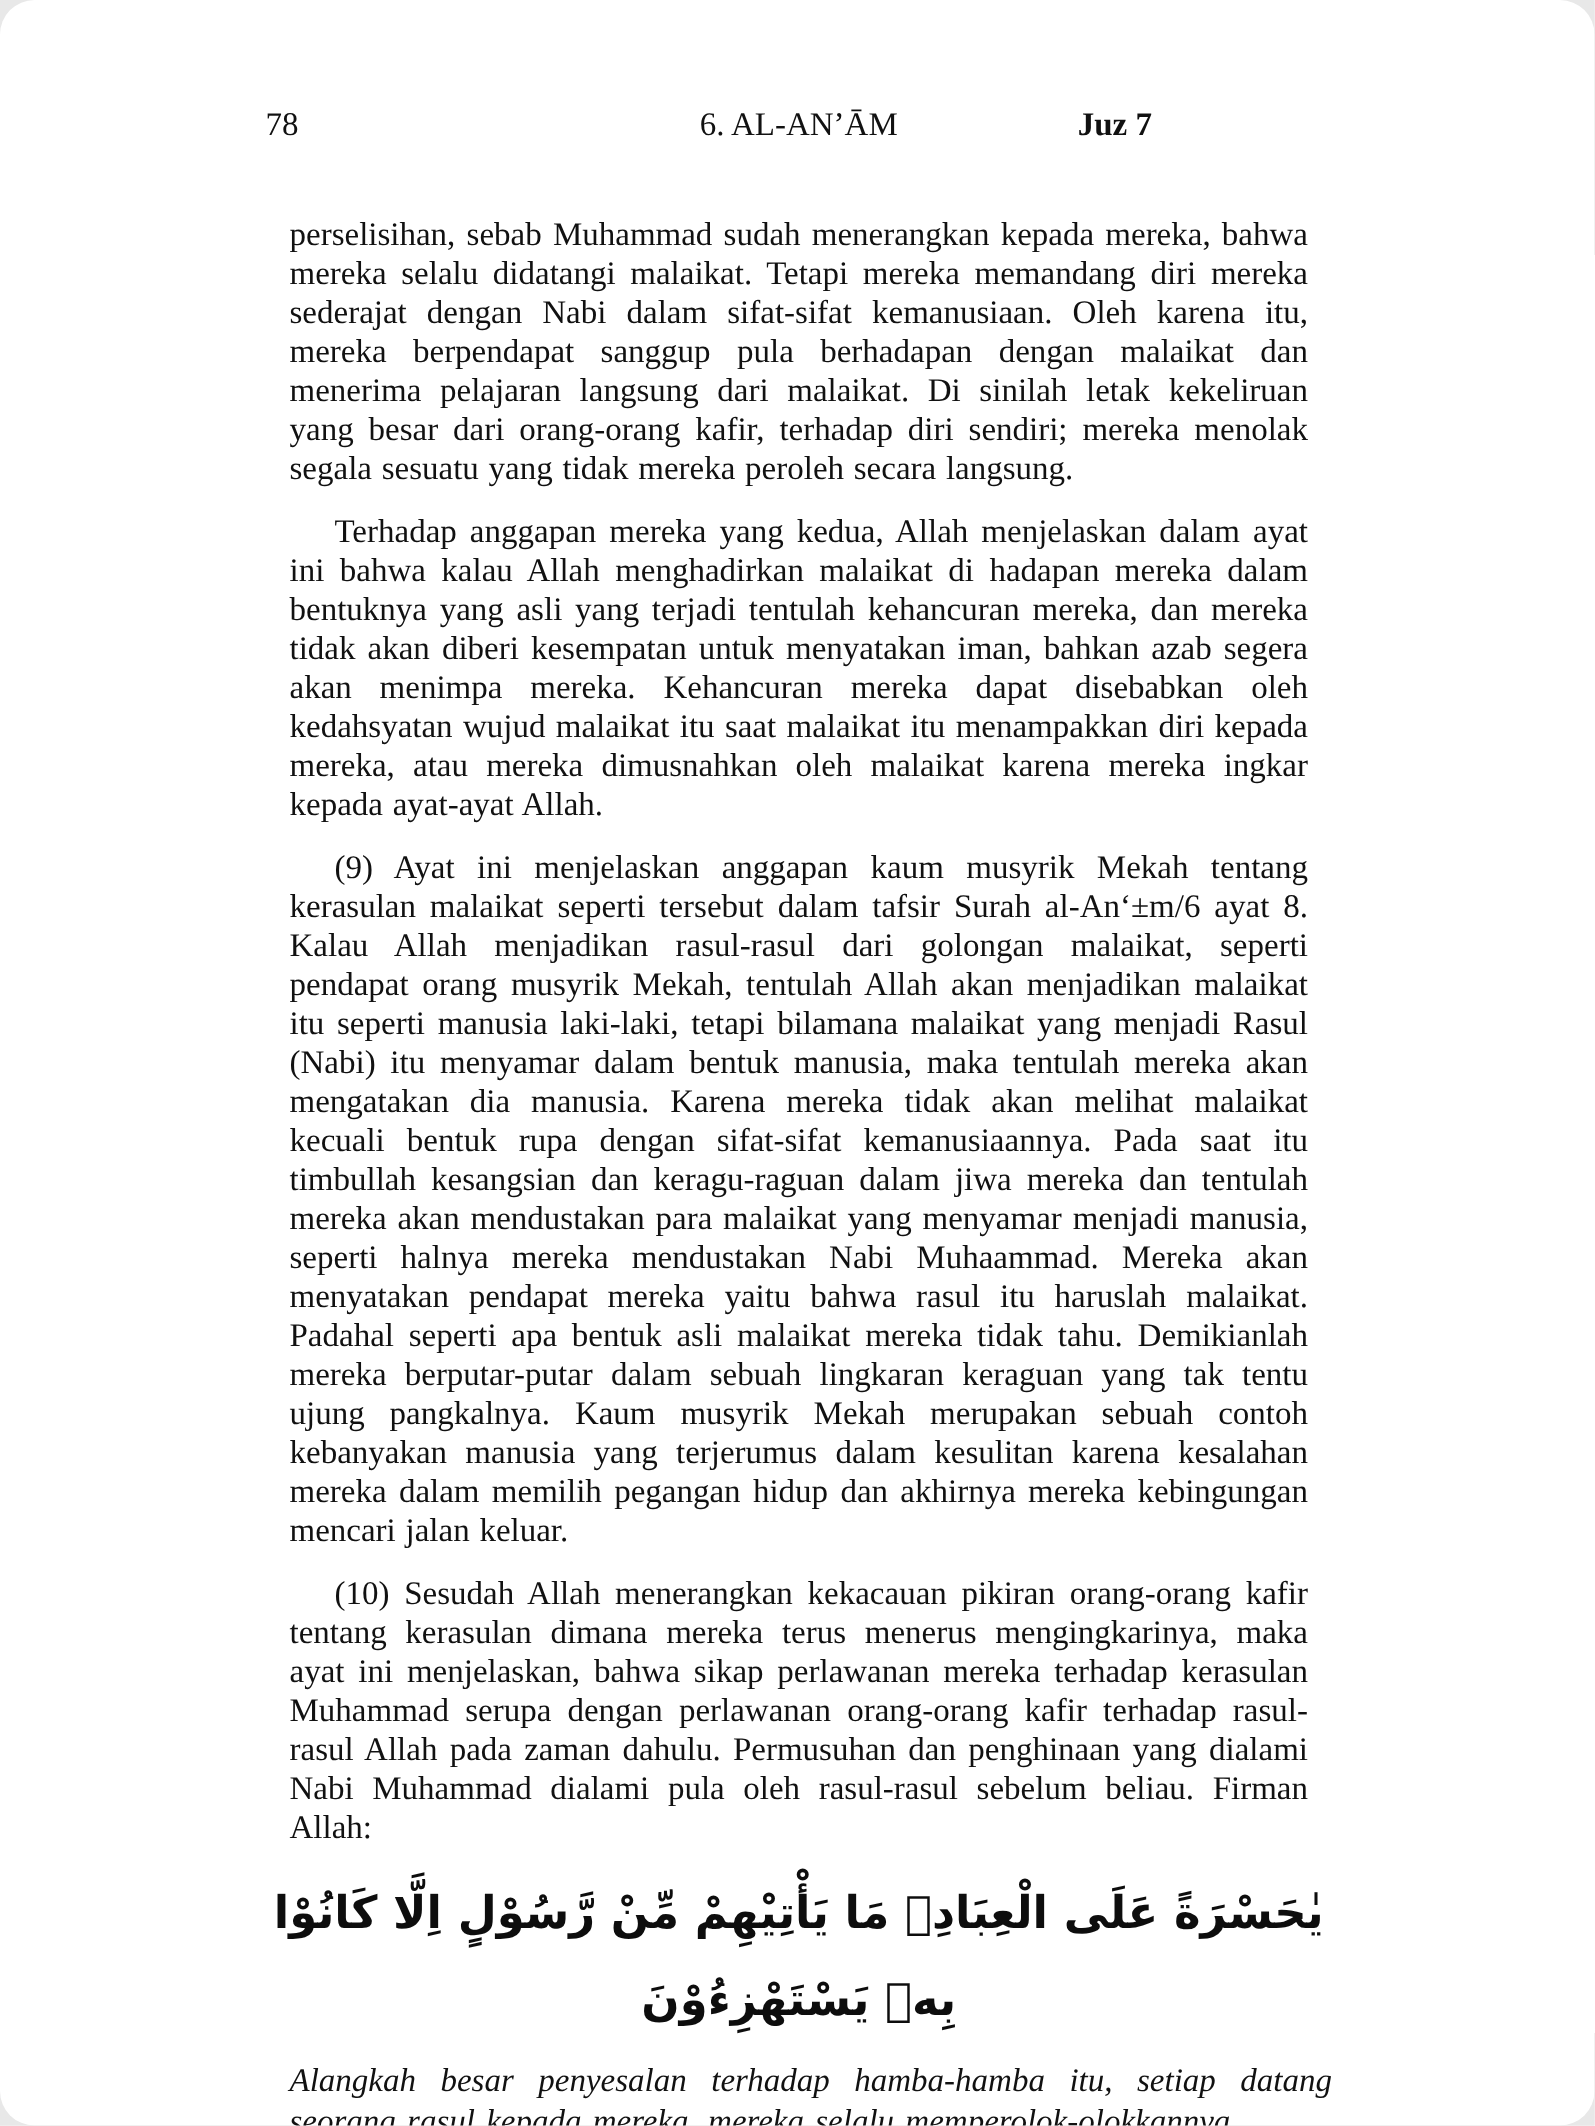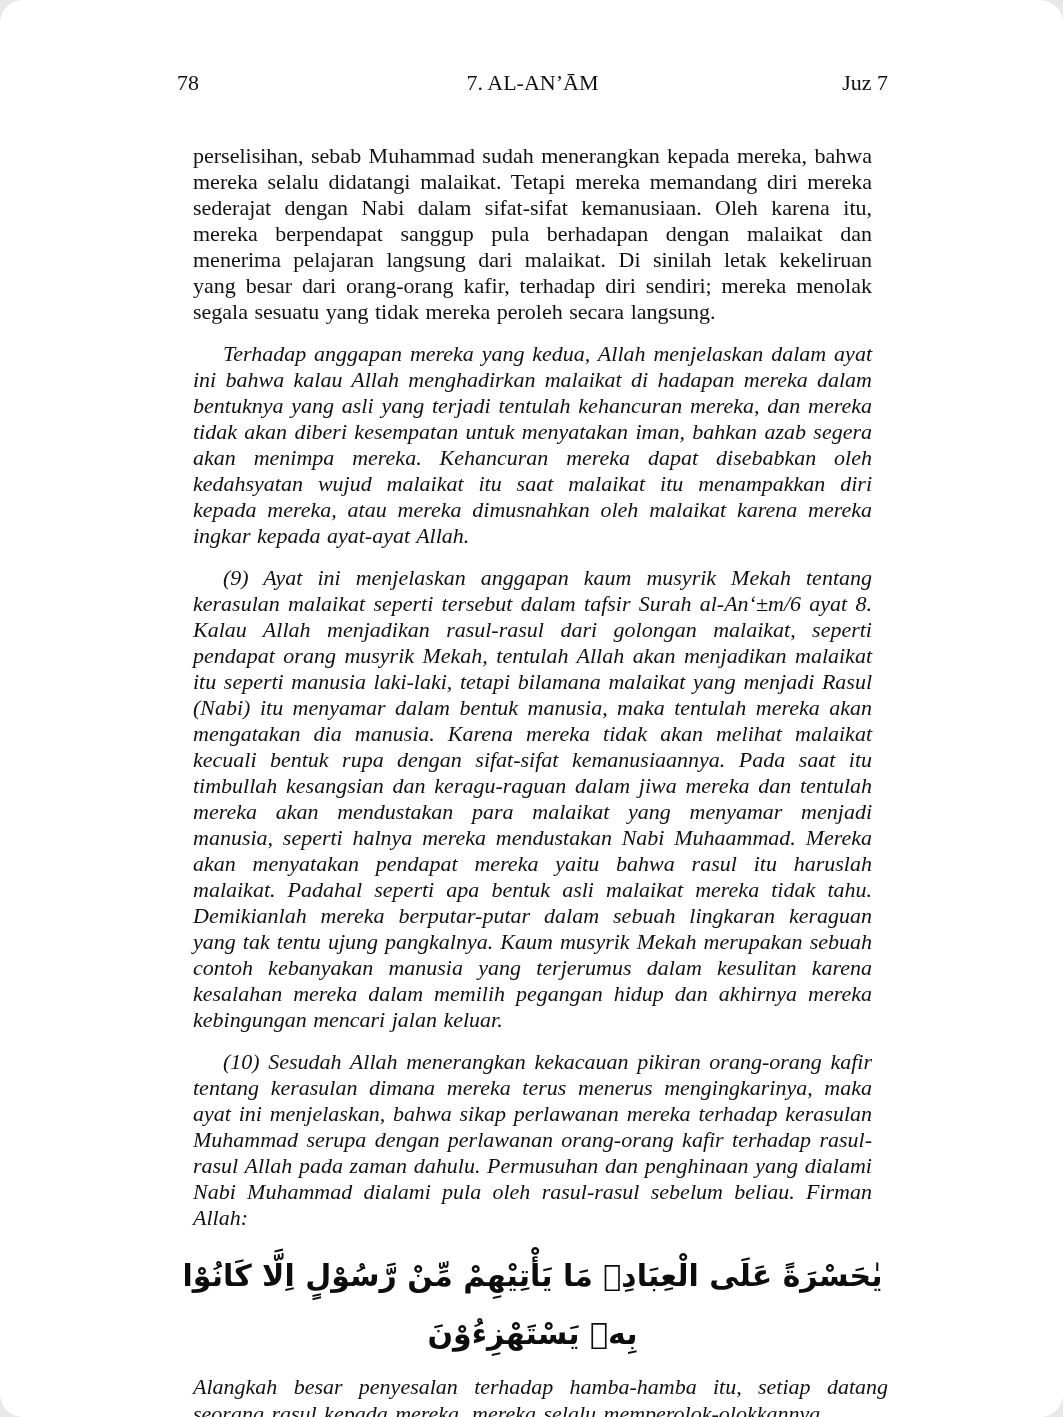--- a/index.html
+++ b/index.html
@@ -22,30 +22,30 @@
   .page-header {
     display: grid;
     grid-template-columns: 1fr auto 1fr;
     align-items: baseline;
     font-size: 22px;
     line-height: 26px;
     margin-bottom: 47px;
   }
   .page-header .hdr-left  { text-align: left; }
   .page-header .hdr-mid   { text-align: center; }
-  .page-header .hdr-right { text-align: right; }
+  .page-header .hdr-right { text-align: center; font-weight: bold; }
 
   .body-text p {
     margin: 16px;
     font-size: 22px;
     line-height: 26px;
     text-align: justify;
     word-spacing: 1px;
   }
-  .body-text p.indent { text-indent: 30px; font-style: italic; }
+  .body-text p.indent { text-indent: 30px; }
 
   .arabic-verse {
     direction: rtl;
     text-align: center;
     font-family: "DejaVu Sans", sans-serif;
     font-weight: 700;
     font-size: 30px;
     line-height: 58px;
     margin: 16px 0 10px 0;
     color: #0d0d0d;
@@ -65,21 +65,21 @@
     text-align: left;
   }
 </style>
 </head>
 <body>
 
 <div class="page">
 
   <div class="page-header">
     <span class="hdr-left">78</span>
-    <span class="hdr-mid">7. AL-AN’ĀM</span>
+    <span class="hdr-mid">6. AL-AN’ĀM</span>
     <span class="hdr-right">Juz 7</span>
   </div>
 
   <div class="body-text">
     <p>perselisihan, sebab Muhammad sudah menerangkan kepada mereka, bahwa mereka selalu didatangi malaikat. Tetapi mereka memandang diri mereka sederajat dengan Nabi dalam sifat-sifat kemanusiaan. Oleh karena itu, mereka berpendapat sanggup pula berhadapan dengan malaikat dan menerima pelajaran langsung dari malaikat. Di sinilah letak kekeliruan yang besar dari orang-orang kafir, terhadap diri sendiri; mereka menolak segala sesuatu yang tidak mereka peroleh secara langsung.</p>
     <p class="indent">Terhadap anggapan mereka yang kedua, Allah menjelaskan dalam ayat ini bahwa kalau Allah menghadirkan malaikat di hadapan mereka dalam bentuknya yang asli yang terjadi tentulah kehancuran mereka, dan mereka tidak akan diberi kesempatan untuk menyatakan iman, bahkan azab segera akan menimpa mereka. Kehancuran mereka dapat disebabkan oleh kedahsyatan wujud malaikat itu saat malaikat itu menampakkan diri kepada mereka, atau mereka dimusnahkan oleh malaikat karena mereka ingkar kepada ayat-ayat Allah.</p>
     <p class="indent">(9) Ayat ini menjelaskan anggapan kaum musyrik Mekah tentang kerasulan malaikat seperti tersebut dalam tafsir Surah al-An‘±m/6 ayat 8. Kalau Allah menjadikan rasul-rasul dari golongan malaikat, seperti pendapat orang musyrik Mekah, tentulah Allah akan menjadikan malaikat itu seperti manusia laki-laki, tetapi bilamana malaikat yang menjadi Rasul (Nabi) itu menyamar dalam bentuk manusia, maka tentulah mereka akan mengatakan dia manusia. Karena mereka tidak akan melihat malaikat kecuali bentuk rupa dengan sifat-sifat kemanusiaannya. Pada saat itu timbullah kesangsian dan keragu-raguan dalam jiwa mereka dan tentulah mereka akan mendustakan para malaikat yang menyamar menjadi manusia, seperti halnya mereka mendustakan Nabi Muhaammad. Mereka akan menyatakan pendapat mereka yaitu bahwa rasul itu haruslah malaikat. Padahal seperti apa bentuk asli malaikat mereka tidak tahu. Demikianlah mereka berputar-putar dalam sebuah lingkaran keraguan yang tak tentu ujung pangkalnya. Kaum musyrik Mekah merupakan sebuah contoh kebanyakan manusia yang terjerumus dalam kesulitan karena kesalahan mereka dalam memilih pegangan hidup dan akhirnya mereka kebingungan mencari jalan keluar.</p>
     <p class="indent">(10) Sesudah Allah menerangkan kekacauan pikiran orang-orang kafir tentang kerasulan dimana mereka terus menerus mengingkarinya, maka ayat ini menjelaskan, bahwa sikap perlawanan mereka terhadap kerasulan Muhammad serupa dengan perlawanan orang-orang kafir terhadap rasul-rasul Allah pada zaman dahulu. Permusuhan dan penghinaan yang dialami Nabi Muhammad dialami pula oleh rasul-rasul sebelum beliau. Firman Allah:</p>
   </div>
 

